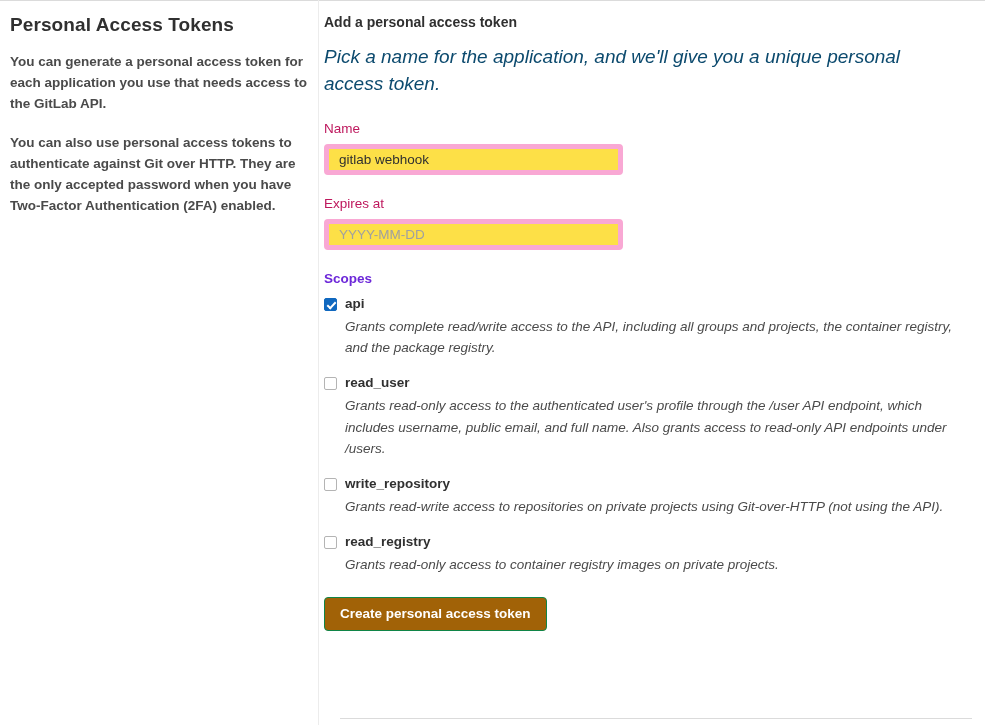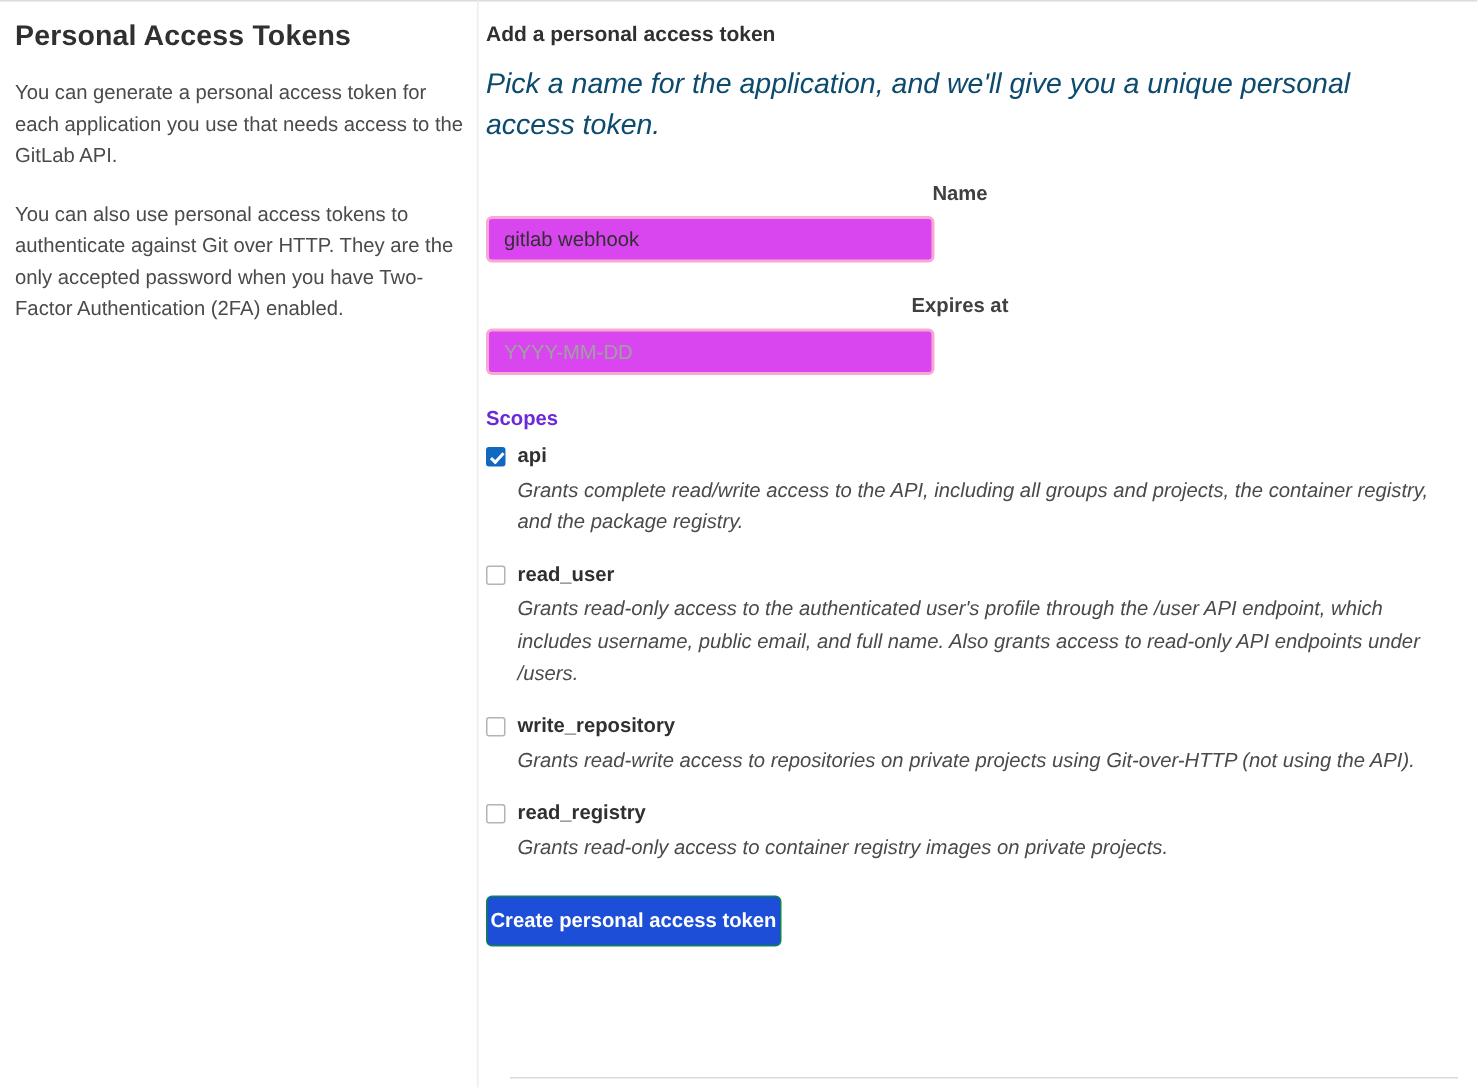--- a/index.html
+++ b/index.html
@@ -42,20 +42,21 @@
     font-size: 19px;
     font-weight: bold;
     color: #303030;
     letter-spacing: 0.1px;
   }
   .left-col p {
     margin: 0 0 18px 0;
     font-size: 13.5px;
     line-height: 1.55;
     color: #4a4a4a;
+    font-weight: bold;
   }
   
   .col-divider {
     position: absolute;
     left: 318px;
     top: 0;
     width: 1px;
     height: 725px;
     background: #ececec;
   }
@@ -75,37 +76,36 @@
   .form-subtitle {
     font-size: 19px;
     color: #0c4a6e;
     margin: 0 0 24px 0;
     line-height: 1.4;
     font-style: italic;
   }
   .field-label {
     display: block;
     font-size: 13.5px;
-    font-weight: bold;
-    color: #404040;
+    font-weight: normal;
+    color: #be185d;
     margin: 0 0 8px 0;
-    text-align: center;
   }
   .text-input {
     display: block;
     box-sizing: border-box;
     width: 299px;
     height: 31px;
     padding: 4px 10px;
     font-family: "Liberation Sans", sans-serif;
     font-size: 13.5px;
     color: #303030;
-    border: 2px solid #f9a8d4;
+    border: 5px solid #f9a8d4;
     border-radius: 4px;
-    background: #d946ef;
+    background: #fde047;
     outline: none;
   }
   .text-input::placeholder {
     color: #a0a0a0;
   }
   .field-block {
     margin-bottom: 21px;
   }
   .scopes-label {
     font-size: 13.5px;
@@ -160,22 +160,22 @@
     font-size: 13.5px;
     color: #4a4a4a;
     line-height: 1.57;
     margin-top: 3px;
     max-width: 625px;
     font-style: italic;
   }
   .submit-btn {
     display: inline-block;
     margin-top: 5px;
-    padding: 9px 2px;
-    background: #1d4ed8;
+    padding: 9px 15px;
+    background: #a16207;
     border: 1px solid #108548;
     border-radius: 4px;
     color: #ffffff;
     font-family: "Liberation Sans", sans-serif;
     font-size: 13.5px;
     font-weight: bold;
     cursor: pointer;
     line-height: 1;
   }
   .bottom-rule {

